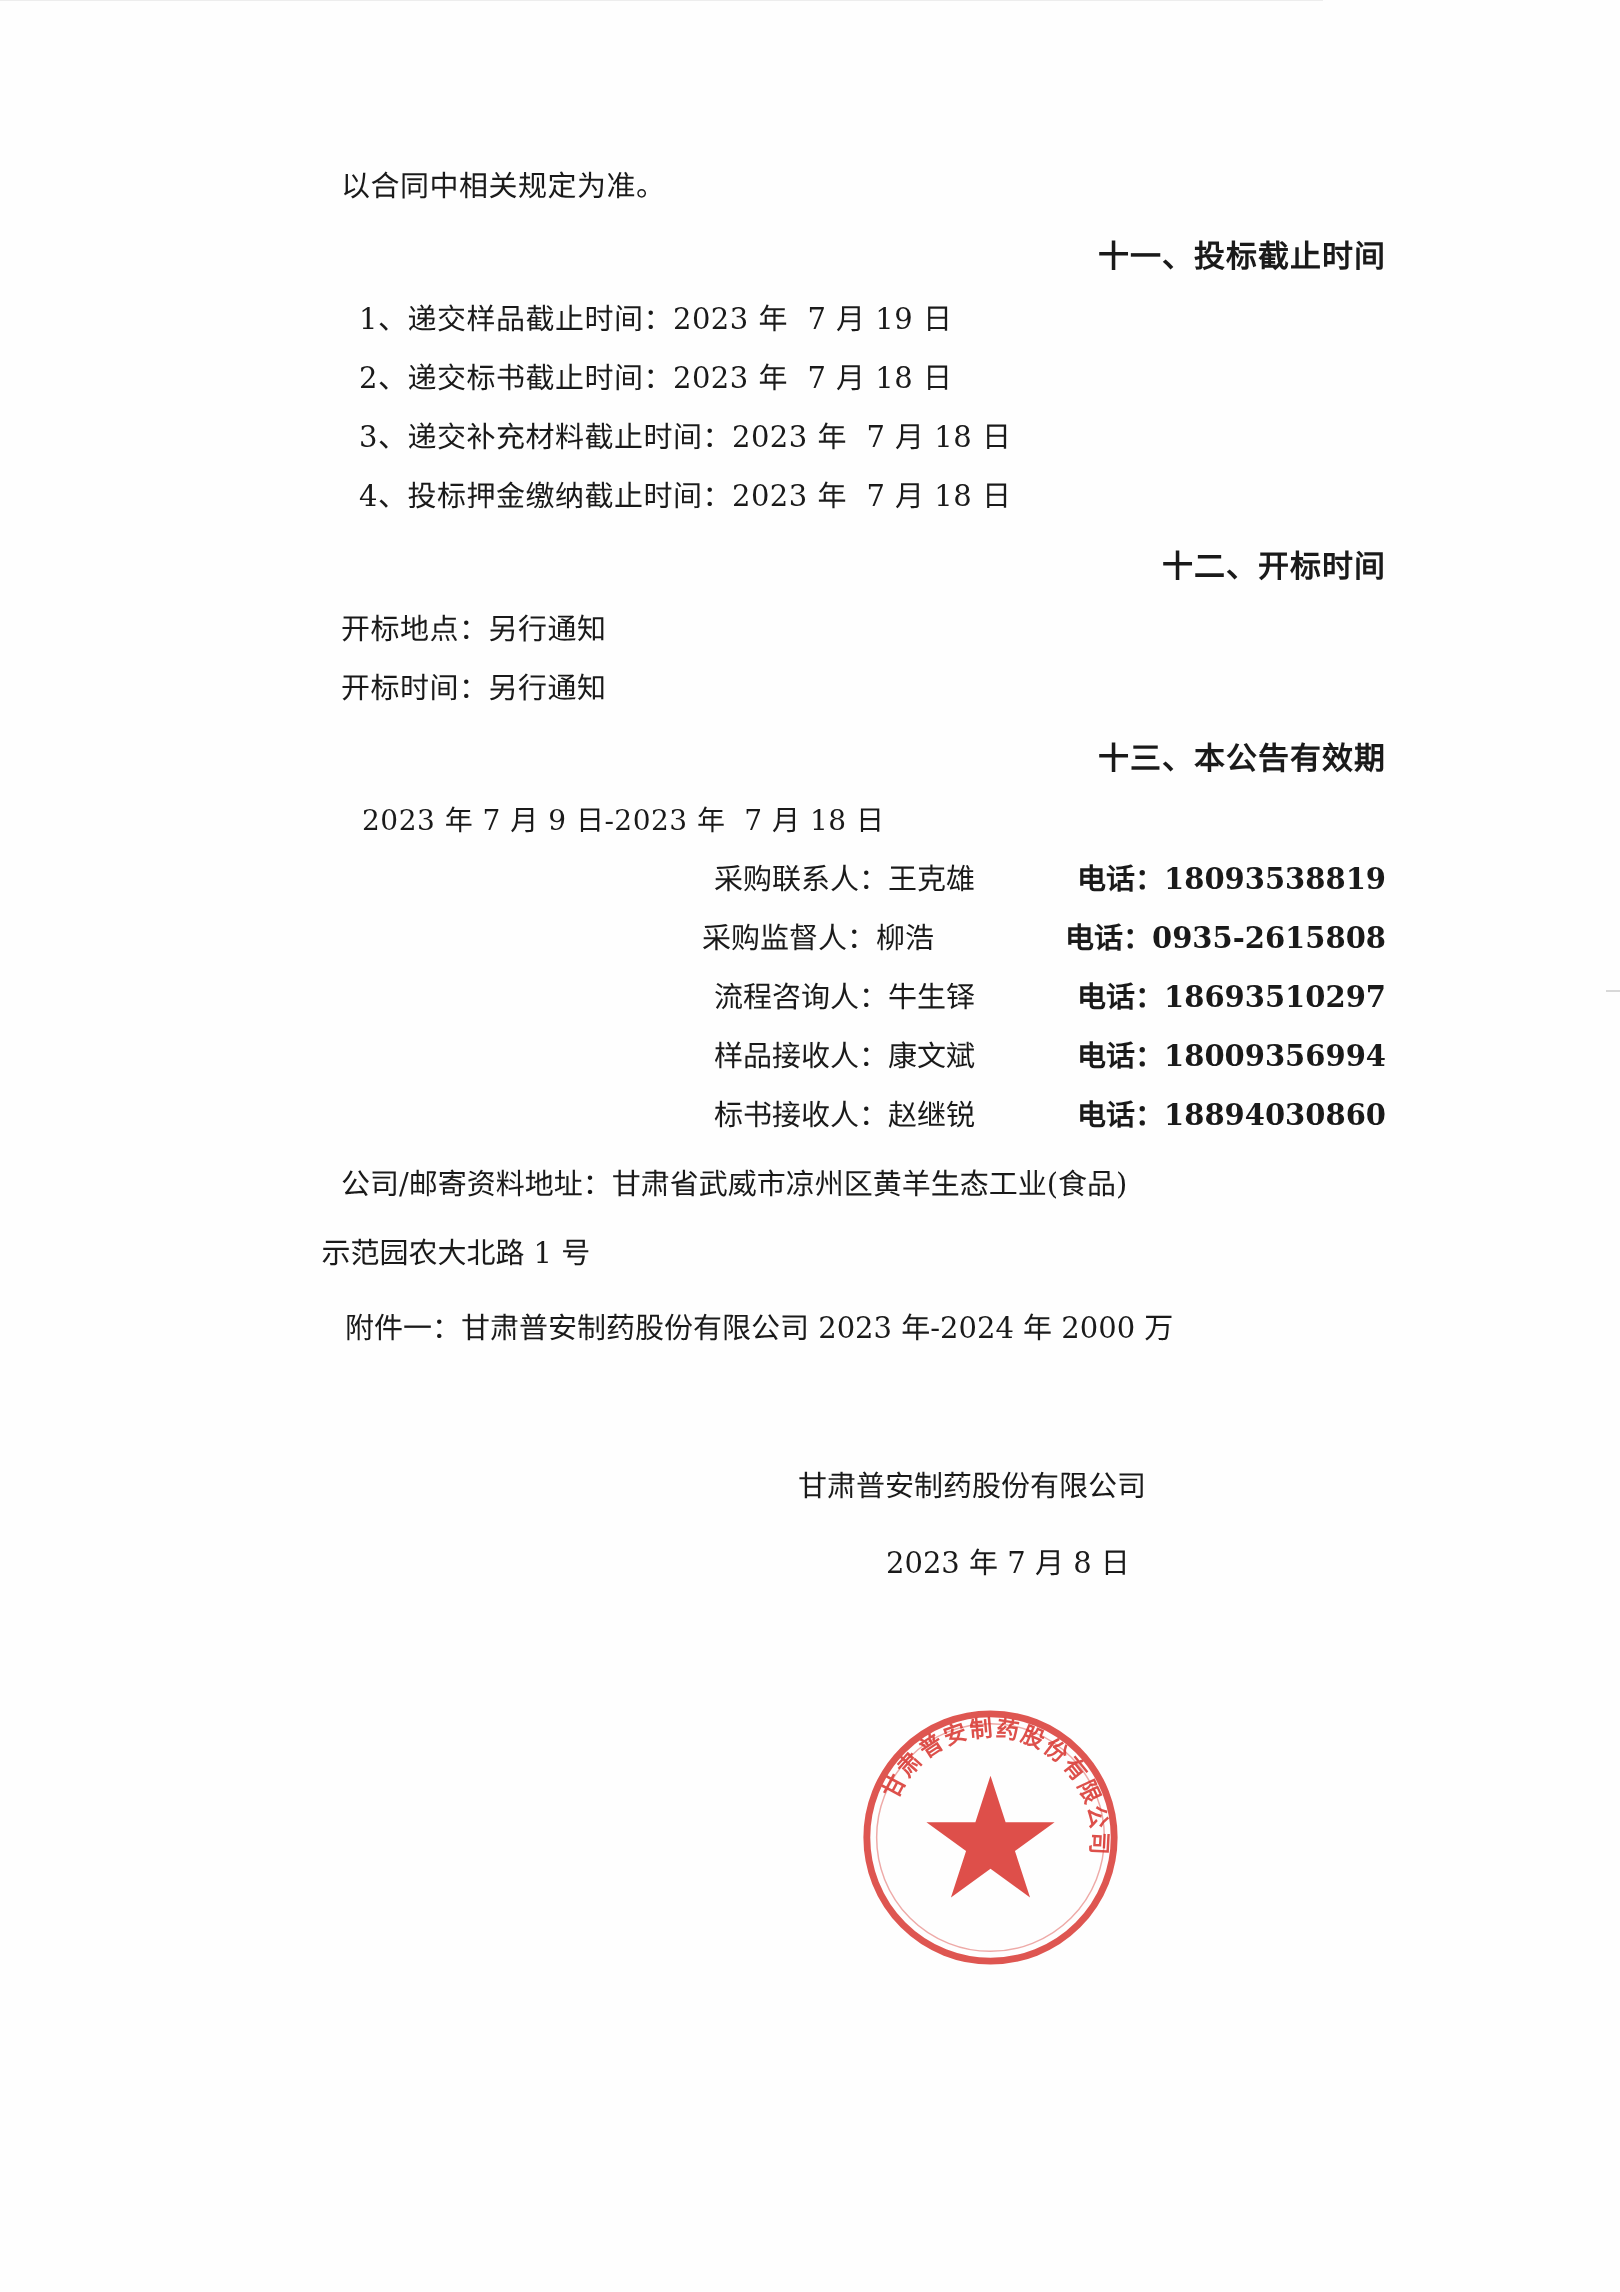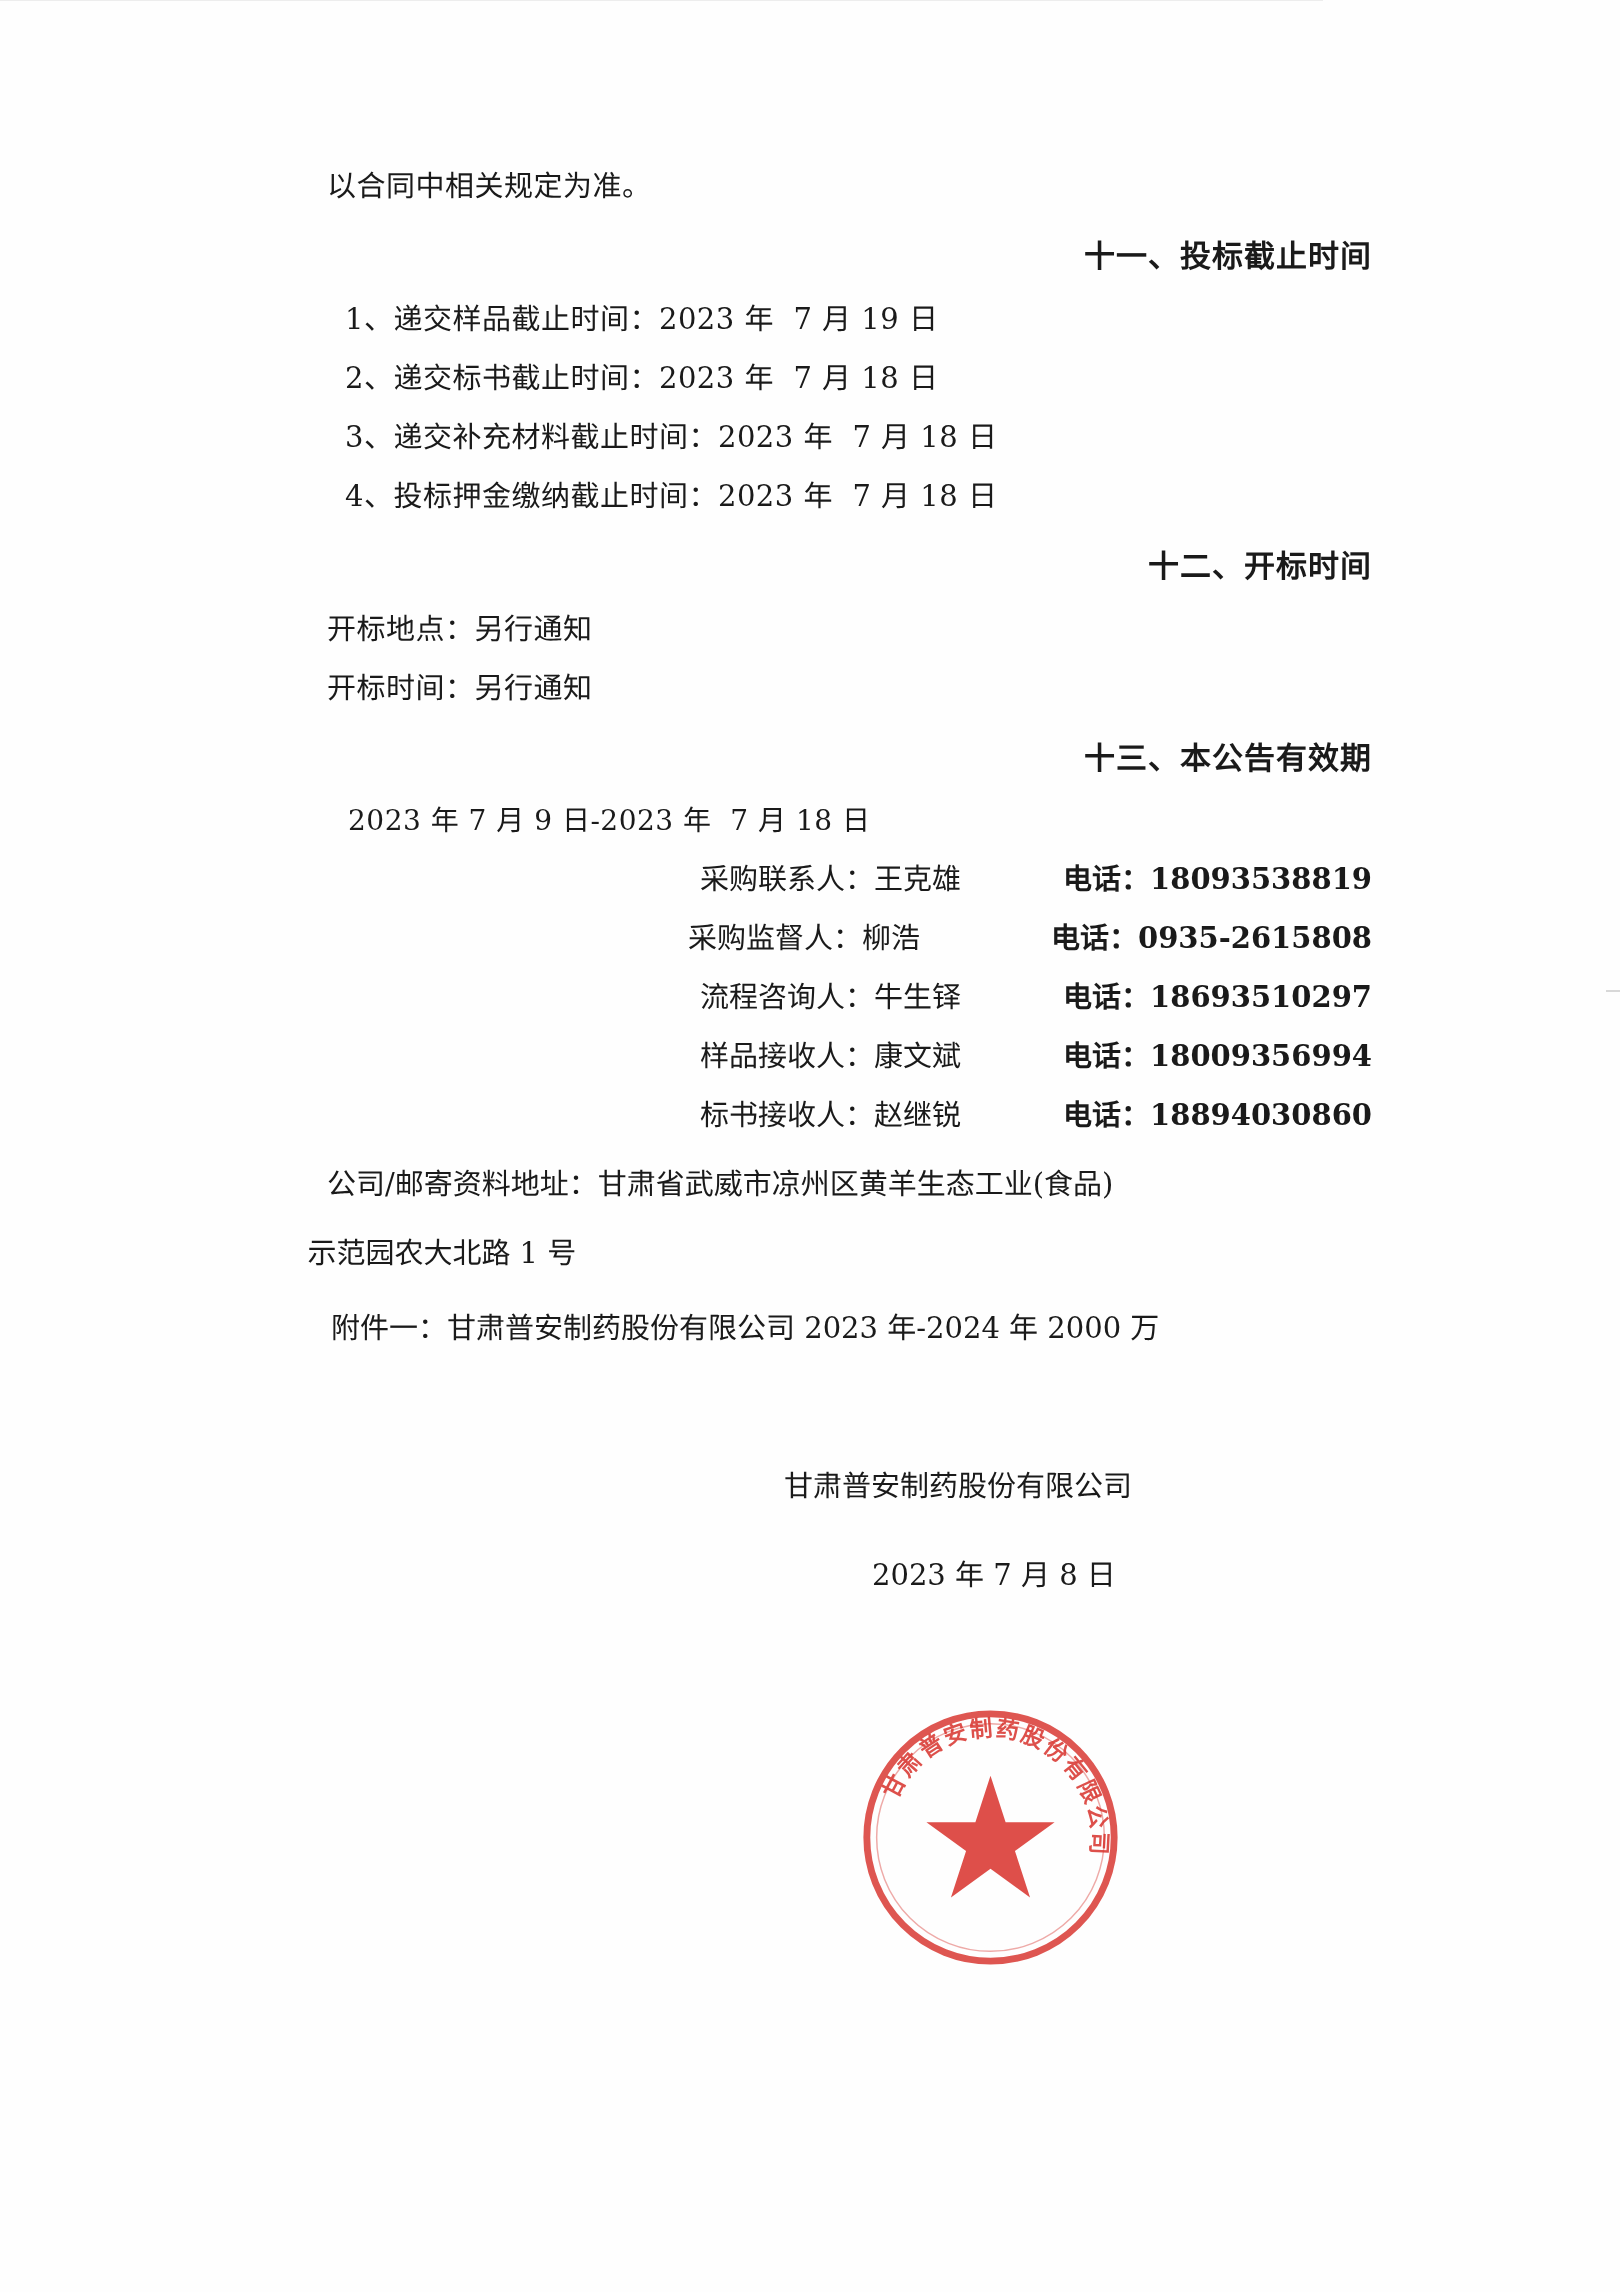--- a/index.html
+++ b/index.html
@@ -17,21 +17,21 @@
   }
 
   .page {
     position: absolute;
     inset: 0;
     background: #fefefe;
   }
 
   .content {
     position: absolute;
-    left: 294px;
+    left: 308px;
     top: 172px;
     width: 1078px;
   }
 
   .line {
     font-size: 29px;
     line-height: 1.0;
     margin: 0 0 30px 0;
     white-space: pre;
     letter-spacing: 0.5px;
@@ -100,21 +100,21 @@
     white-space: pre;
   }
 
   .sign-block {
     margin-top: 116px;
     text-align: left;
     padding-left: 490px;
   }
   .sign-company {
     font-size: 29px;
-    margin-bottom: 47px;
+    margin-bottom: 35px;
     white-space: pre;
   }
   .sign-date {
     font-size: 29px;
     padding-left: 88px;
     white-space: pre;
   }
 
   
   .seal {

